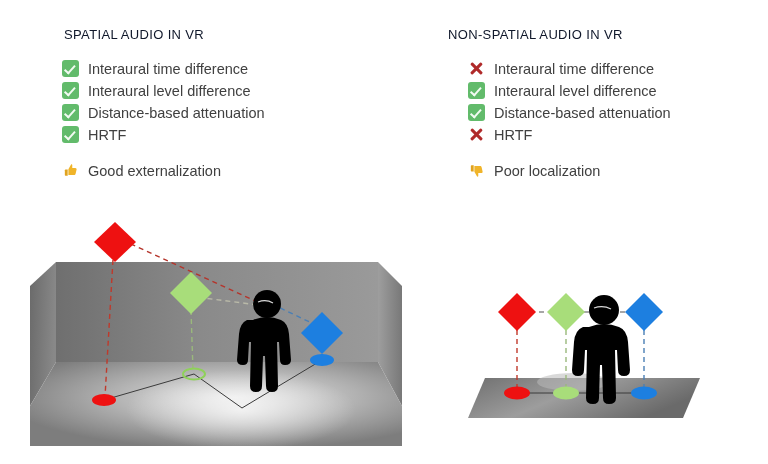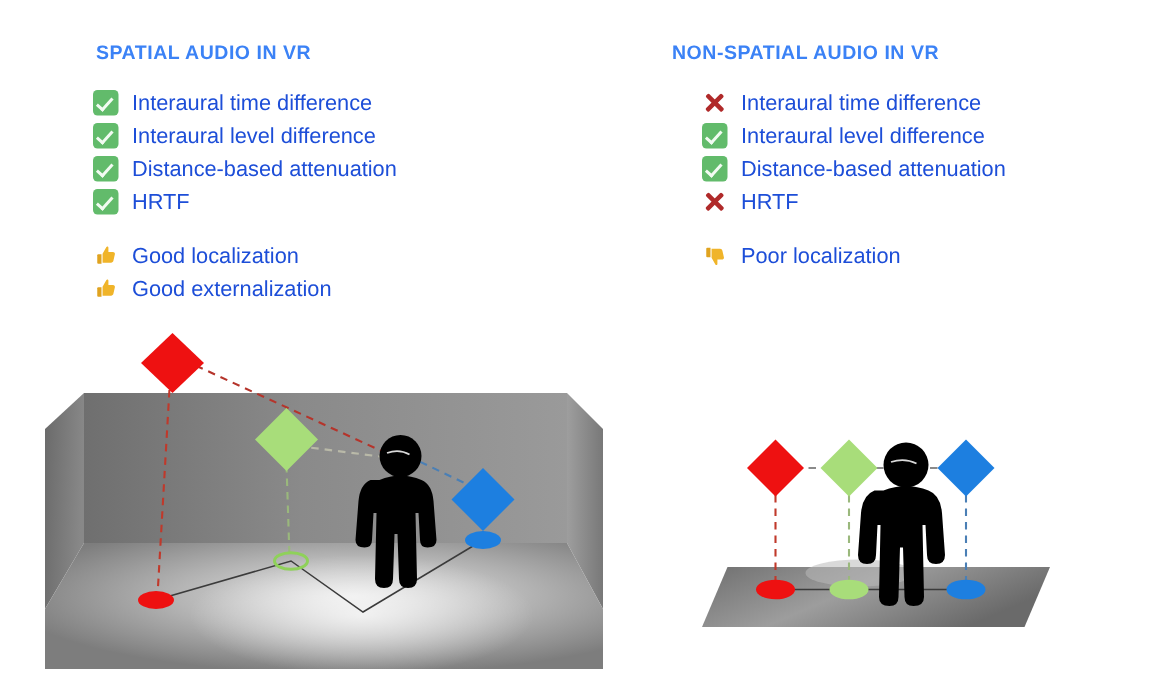--- a/index.html
+++ b/index.html
@@ -20,23 +20,23 @@
     position: absolute;
     inset: 0;
     width: 768px;
     height: 464px;
   }
 
   
   .col-title {
     position: absolute;
     font-size: 13px;
-    font-weight: bold;
+    font-weight: normal;
     letter-spacing: 0.35px;
-    color: #3b82f6;
+    color: #0f172a;
     white-space: nowrap;
   }
   #title-left  { left: 64px;  top: 27px; }
   #title-right { left: 448px; top: 27px; }
 
   
   .list {
     position: absolute;
   }
   #list-left    { left: 62px;  top: 58px; }
@@ -45,21 +45,21 @@
   #verdict-right{ left: 468px; top: 160px; text-align: center; }
 
   .row {
     display: flex;
     align-items: center;
     height: 21px;
     margin-bottom: 1px;
   }
   .row .label {
     font-size: 14.5px;
-    color: #1d4ed8;
+    color: #404040;
     margin-left: 9px;
     white-space: nowrap;
   }
 
   
   .ico {
     width: 17px;
     height: 17px;
     flex: 0 0 17px;
     position: relative;
@@ -136,29 +136,20 @@
       <span class="ico ico-check"></span>
       <span class="label">Distance-based attenuation</span>
     </div>
     <div class="row">
       <span class="ico ico-check"></span>
       <span class="label">HRTF</span>
     </div>
   </div>
 
   <div class="list" id="verdict-left">
-    <div class="row">
-      <span class="ico">
-        <svg width="17" height="17" viewBox="0 0 24 24">
-          <path d="M5 10.5h3v9H5a1 1 0 0 1-1-1v-7a1 1 0 0 1 1-1z" fill="#e0a31f"></path>
-          <path d="M9 10.2l3.6-6.4c.5-.9 1.9-.6 1.9.5v4.1h4.3c1.2 0 2.1 1.1 1.8 2.3l-1.4 6c-.2 1-1.1 1.8-2.2 1.8H9z" fill="#f0b429"></path>
-        </svg>
-      </span>
-      <span class="label">Good localization</span>
-    </div>
     <div class="row">
       <span class="ico">
         <svg width="17" height="17" viewBox="0 0 24 24">
           <path d="M5 10.5h3v9H5a1 1 0 0 1-1-1v-7a1 1 0 0 1 1-1z" fill="#e0a31f"></path>
           <path d="M9 10.2l3.6-6.4c.5-.9 1.9-.6 1.9.5v4.1h4.3c1.2 0 2.1 1.1 1.8 2.3l-1.4 6c-.2 1-1.1 1.8-2.2 1.8H9z" fill="#f0b429"></path>
         </svg>
       </span>
       <span class="label">Good externalization</span>
     </div>
   </div>

